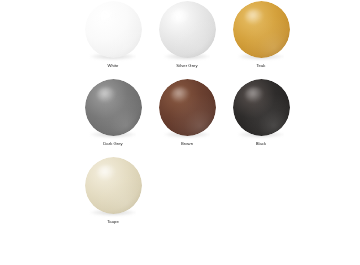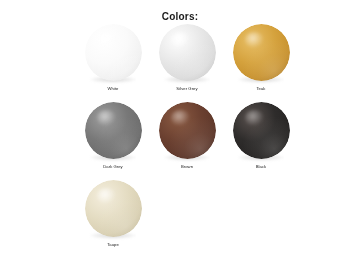--- a/index.html
+++ b/index.html
@@ -138,21 +138,20 @@
     margin-top: 1px;
     white-space: nowrap;
     letter-spacing: 0.05px;
   }
 </style>
 </head>
 <body style="background: rgb(255, 255, 255);">
 
 <div class="page">
 
-  <h1 class="page-title">Colors:</h1>
 
   <div class="swatch-grid">
     <div class="swatch-row">
       <div class="swatch-cell">
         <div class="sphere-wrap">
           <div class="contact-shadow"></div>
           <div class="sphere" style="--base: #fafafa; --hi: #ffffff; --mid: #f2f2f2; --dark: #e2e2e2; --edge: #d4d4d4; --spec: 0.95;">
             <div class="body"></div>
             <div class="bounce"></div>
             <div class="specular"></div>

